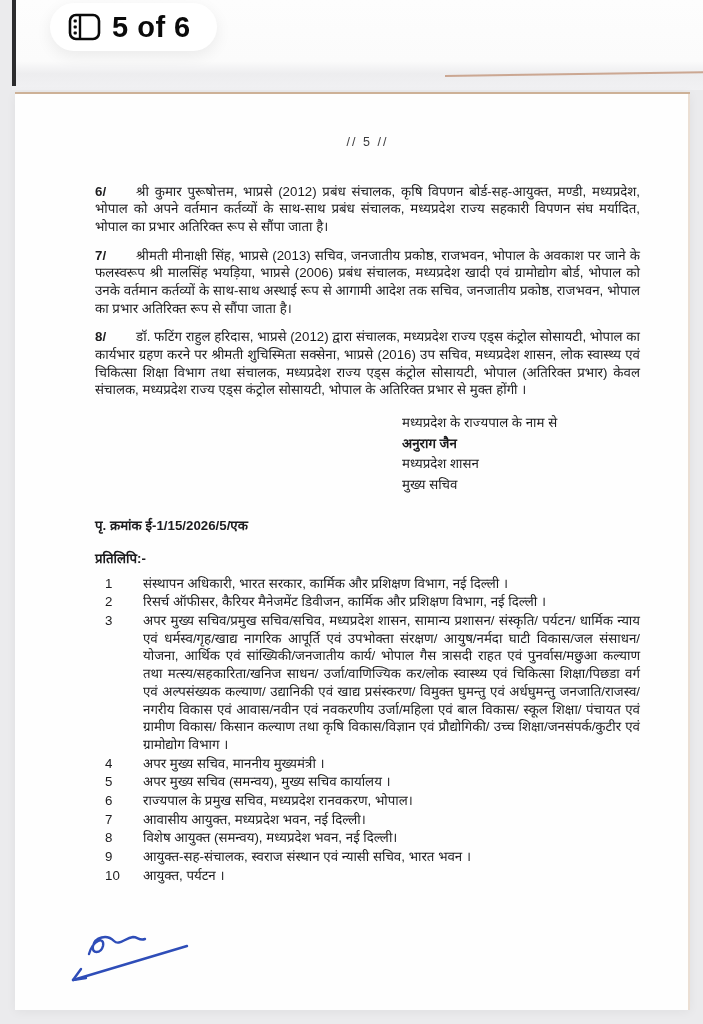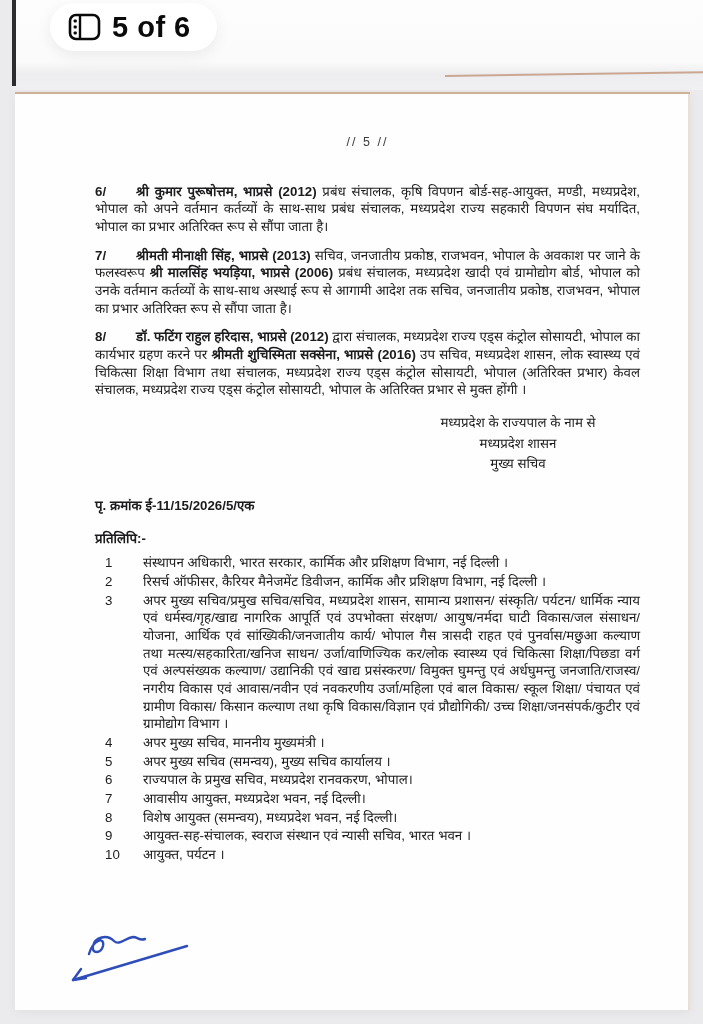--- a/index.html
+++ b/index.html
@@ -37,23 +37,23 @@
     box-shadow:inset -2px 0 0 rgba(201,165,135,.35),0 2px 10px rgba(0,0,0,.05);
   }
   .doc{
     position:absolute;left:0;top:0;right:0;
     padding:40px 50px 0 80px;
     font-size:13.3px;line-height:1.33;color:#1c1c1e;
   }
   .page-num-header{text-align:center;letter-spacing:2px;color:#3c3c3e;margin-bottom:32px;font-size:12.5px;}
   .order{margin:0 0 11px 0;text-align:justify;}
   .order .onum{font-weight:700;margin-right:30px;}
-  .bold{font-weight:700;}
+  .bold{font-weight:400;}
   .signoff{
-    width:232px;margin:14px 6px 0 auto;text-align:center;line-height:1.55;
+    width:232px;margin:14px 6px 0 auto;line-height:1.55;
   }
   .signoff .s-name{font-weight:700;}
   .ref-row{
     display:flex;justify-content:space-between;align-items:baseline;
     font-weight:700;margin-top:22px;
   }
   .copy-label{font-weight:700;margin-top:15px;margin-bottom:7px;}
   .copy-row{display:flex;margin:0 0 1px 10px;}
   .copy-row .cnum{flex:0 0 26px;}
   .copy-row .ctext{flex:1;text-align:justify;margin-left:12px;}
@@ -86,26 +86,27 @@
     <div class="page-num-header">// 5 //</div>
 
     <p class="order"><span class="onum">6/</span><span class="bold">श्री कुमार पुरूषोत्तम, भाप्रसे (2012)</span><span> प्रबंध संचालक, कृषि विपणन बोर्ड-सह-आयुक्त, मण्डी, मध्यप्रदेश, भोपाल को अपने वर्तमान कर्तव्यों के साथ-साथ प्रबंध संचालक, मध्यप्रदेश राज्य सहकारी विपणन संघ मर्यादित, भोपाल का प्रभार अतिरिक्त रूप से सौंपा जाता है।</span></p>
 
     <p class="order"><span class="onum">7/</span><span class="bold">श्रीमती मीनाक्षी सिंह, भाप्रसे (2013)</span><span> सचिव, जनजातीय प्रकोष्ठ, राजभवन, भोपाल के अवकाश पर जाने के फलस्वरूप </span><span class="bold">श्री मालसिंह भयड़िया, भाप्रसे (2006)</span><span> प्रबंध संचालक, मध्यप्रदेश खादी एवं ग्रामोद्योग बोर्ड, भोपाल को उनके वर्तमान कर्तव्यों के साथ-साथ अस्थाई रूप से आगामी आदेश तक सचिव, जनजातीय प्रकोष्ठ, राजभवन, भोपाल का प्रभार अतिरिक्त रूप से सौंपा जाता है।</span></p>
 
     <p class="order"><span class="onum">8/</span><span class="bold">डॉ. फटिंग राहुल हरिदास, भाप्रसे (2012)</span><span> द्वारा संचालक, मध्यप्रदेश राज्य एड्स कंट्रोल सोसायटी, भोपाल का कार्यभार ग्रहण करने पर </span><span class="bold">श्रीमती शुचिस्मिता सक्सेना, भाप्रसे (2016)</span><span> उप सचिव, मध्यप्रदेश शासन, लोक स्वास्थ्य एवं चिकित्सा शिक्षा विभाग तथा संचालक, मध्यप्रदेश राज्य एड्स कंट्रोल सोसायटी, भोपाल (अतिरिक्त प्रभार) केवल संचालक, मध्यप्रदेश राज्य एड्स कंट्रोल सोसायटी, भोपाल के अतिरिक्त प्रभार से मुक्त होंगी ।</span></p>
 
     <div class="signoff">
       <div>मध्यप्रदेश के राज्यपाल के नाम से</div>
+      <div class="s-name">अनुराग जैन</div>
       <div>मध्यप्रदेश शासन</div>
       <div>मुख्य सचिव</div>
     </div>
 
     <div class="ref-row">
-      <span>पृ. क्रमांक ई-11/15/2026/5/एक</span>
+      <span>पृ. क्रमांक ई-1/15/2026/5/एक</span>
     </div>
 
     <div class="copy-label">प्रतिलिपि:-</div>
 
     <div>
       <div class="copy-row">
           <span class="cnum">1</span>
           <span class="ctext">संस्थापन अधिकारी, भारत सरकार, कार्मिक और प्रशिक्षण विभाग, नई दिल्ली ।</span>
         </div>
       <div class="copy-row">

